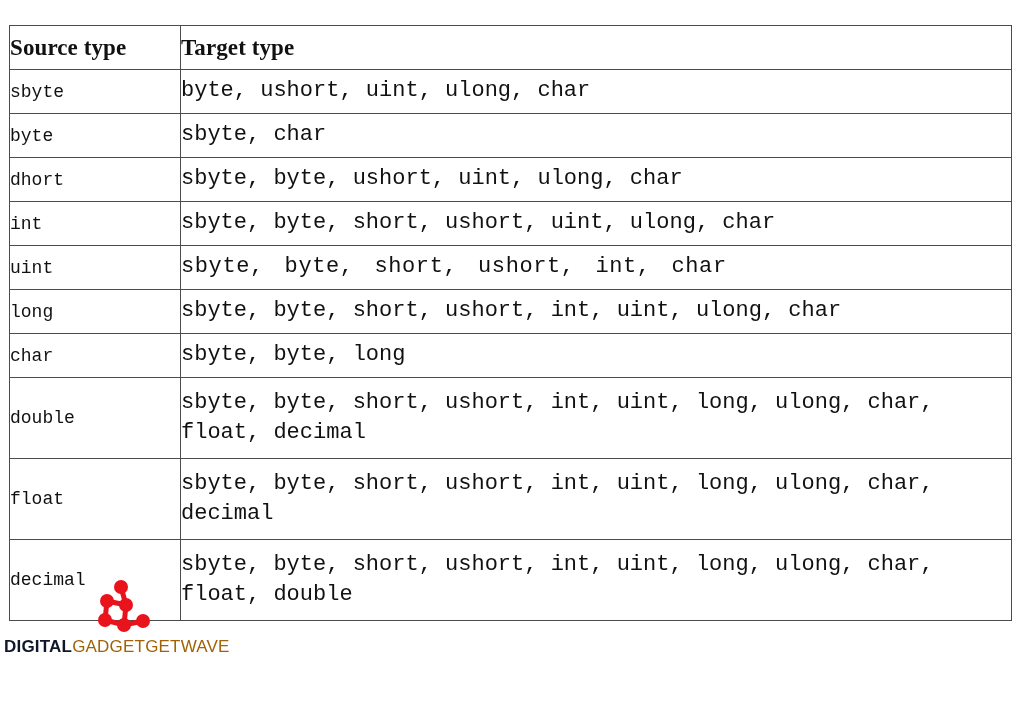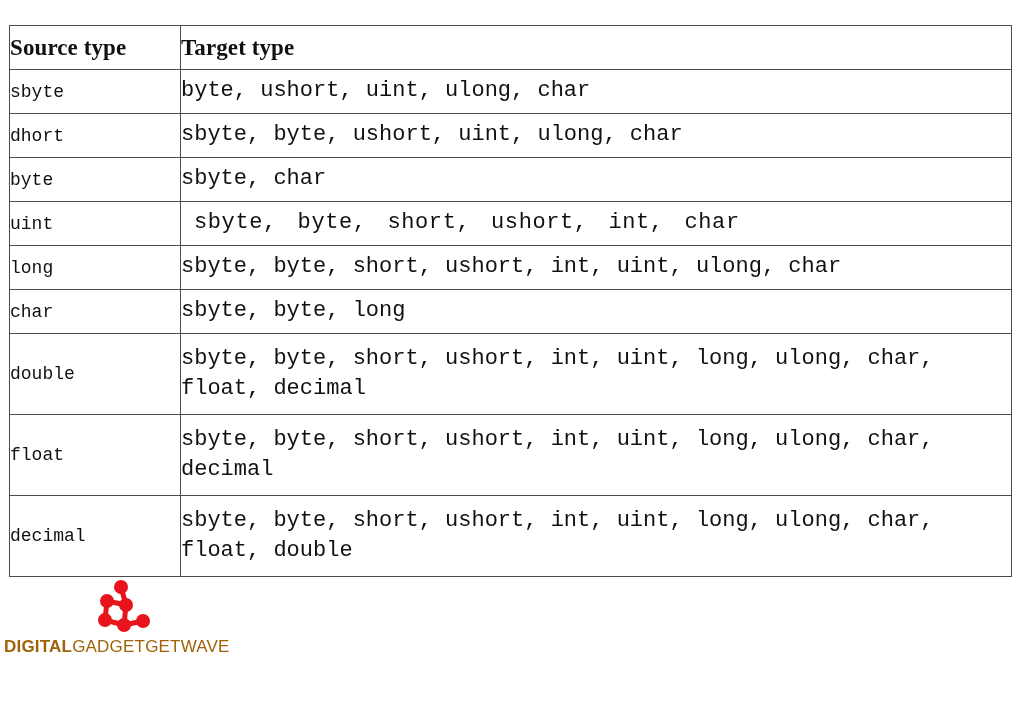--- a/index.html
+++ b/index.html
@@ -90,21 +90,20 @@
 
   .tgt-line {
     display: block;
     white-space: nowrap;
   }
 
   
   .tgt-cell.wide-gaps .tgt-line {
     letter-spacing: 0.6px;
     word-spacing: 7px;
-    margin-left: 13px;
   }
 
   
   #watermark {
     position: absolute;
     left: 0px;
     top: 574px;
     width: 260px;
     height: 96px;
     pointer-events: none;
@@ -123,21 +122,21 @@
     left: 4px;
     top: 64px;
     font-family: "Liberation Sans", sans-serif;
     font-size: 17px;
     letter-spacing: 0.2px;
     white-space: nowrap;
     line-height: 1;
   }
   #watermark-text .wm-strong {
     font-weight: bold;
-    color: #a16207;
+    color: #0f172a;
   }
   #watermark-text .wm-light {
     font-weight: normal;
     color: #a16207;
   }
 </style>
 </head>
 <body>
 
 <div id="page">
@@ -154,29 +153,35 @@
       </tr>
     </thead>
     <tbody id="table-body">
         <tr>
           <td class="src-cell">sbyte</td>
           <td class="tgt-cell">
             <span class="tgt-line">byte, ushort, uint, ulong, char</span>
           </td>
         </tr>
         <tr>
+          <td class="src-cell">byte</td>
+          <td class="tgt-cell">
+            <span class="tgt-line">sbyte, char</span>
+          </td>
+        </tr>
+        <tr>
           <td class="src-cell">dhort</td>
           <td class="tgt-cell">
             <span class="tgt-line">sbyte, byte, ushort, uint, ulong, char</span>
           </td>
         </tr>
         <tr>
-          <td class="src-cell">byte</td>
-          <td class="tgt-cell">
-            <span class="tgt-line">sbyte, char</span>
+          <td class="src-cell">int</td>
+          <td class="tgt-cell">
+            <span class="tgt-line">sbyte, byte, short, ushort, uint, ulong, char</span>
           </td>
         </tr>
         <tr>
           <td class="src-cell">uint</td>
           <td class="tgt-cell wide-gaps">
             <span class="tgt-line">sbyte, byte, short, ushort, int, char</span>
           </td>
         </tr>
         <tr>
           <td class="src-cell">long</td>

